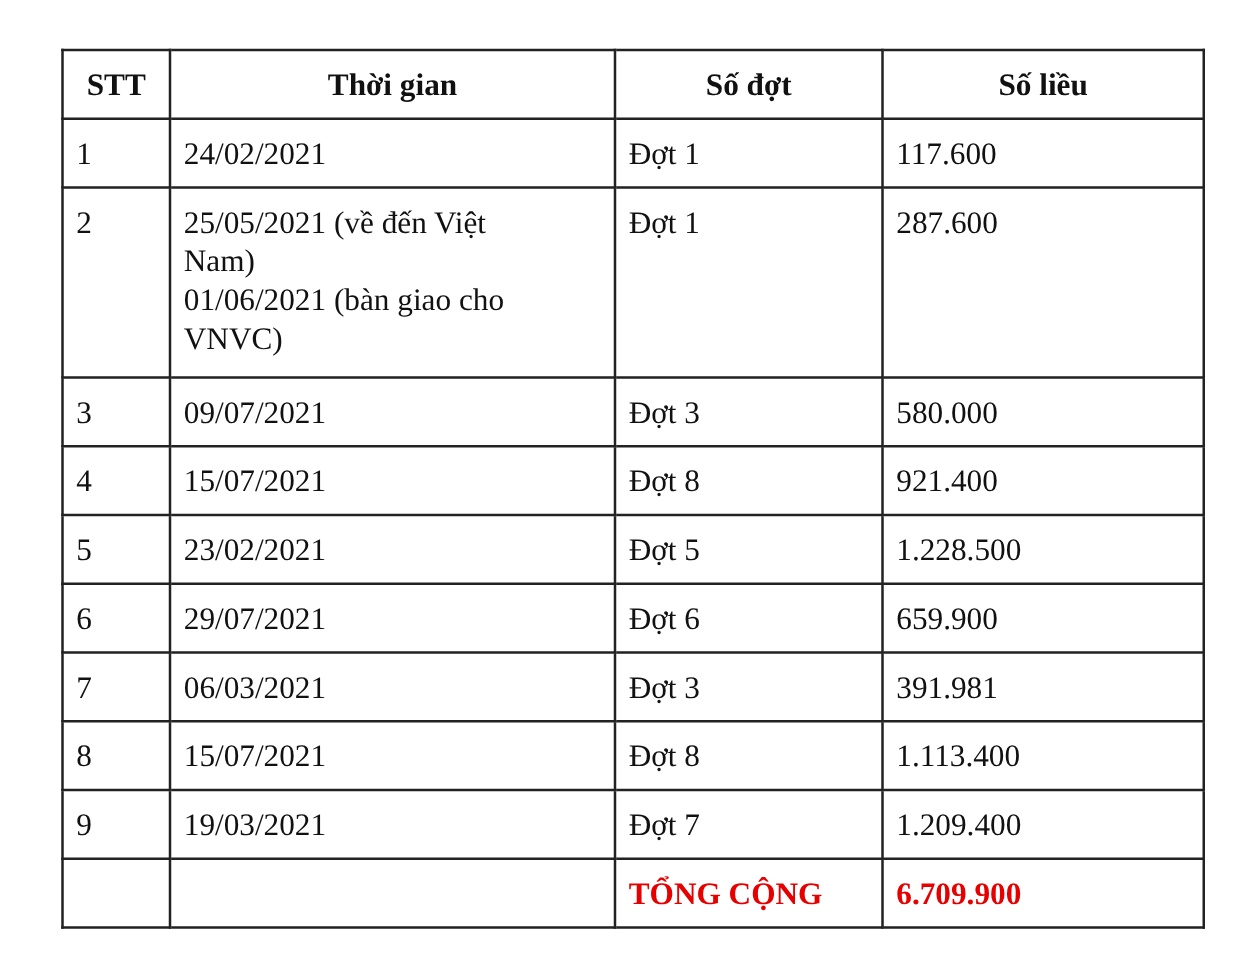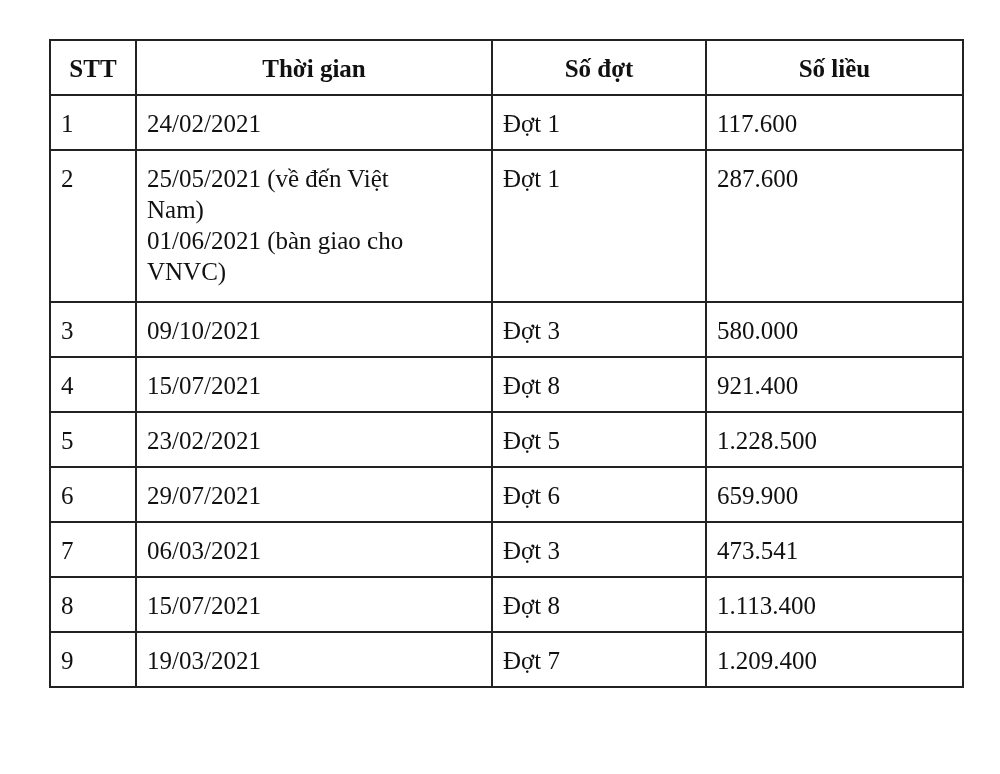--- a/index.html
+++ b/index.html
@@ -86,21 +86,21 @@
         <span class="line">Nam)</span>
         <span class="line">01/06/2021 (bàn giao cho</span>
         <span class="line">VNVC)</span>
       </td>
       <td>Đợt 1</td>
       <td>287.600</td>
     </tr>
     <tr>
       <td>3</td>
       <td>
-          <span class="line">09/10/2021</span>
+          <span class="line">09/07/2021</span>
         </td>
       <td>Đợt 3</td>
       <td>580.000</td>
     </tr>
     <tr>
       <td>4</td>
       <td>
           <span class="line">15/07/2021</span>
         </td>
       <td>Đợt 8</td>
@@ -121,32 +121,38 @@
         </td>
       <td>Đợt 6</td>
       <td>659.900</td>
     </tr>
     <tr>
       <td>7</td>
       <td>
           <span class="line">06/03/2021</span>
         </td>
       <td>Đợt 3</td>
-      <td>473.541</td>
+      <td>391.981</td>
     </tr>
     <tr>
       <td>8</td>
       <td>
           <span class="line">15/07/2021</span>
         </td>
       <td>Đợt 8</td>
       <td>1.113.400</td>
     </tr>
     <tr>
       <td>9</td>
       <td>
           <span class="line">19/03/2021</span>
         </td>
       <td>Đợt 7</td>
       <td>1.209.400</td>
     </tr>
+    <tr>
+      <td></td>
+      <td></td>
+      <td class="total">TỔNG CỘNG</td>
+      <td class="total">6.709.900</td>
+    </tr>
   </tbody>
 </table>
 
 </body></html>

